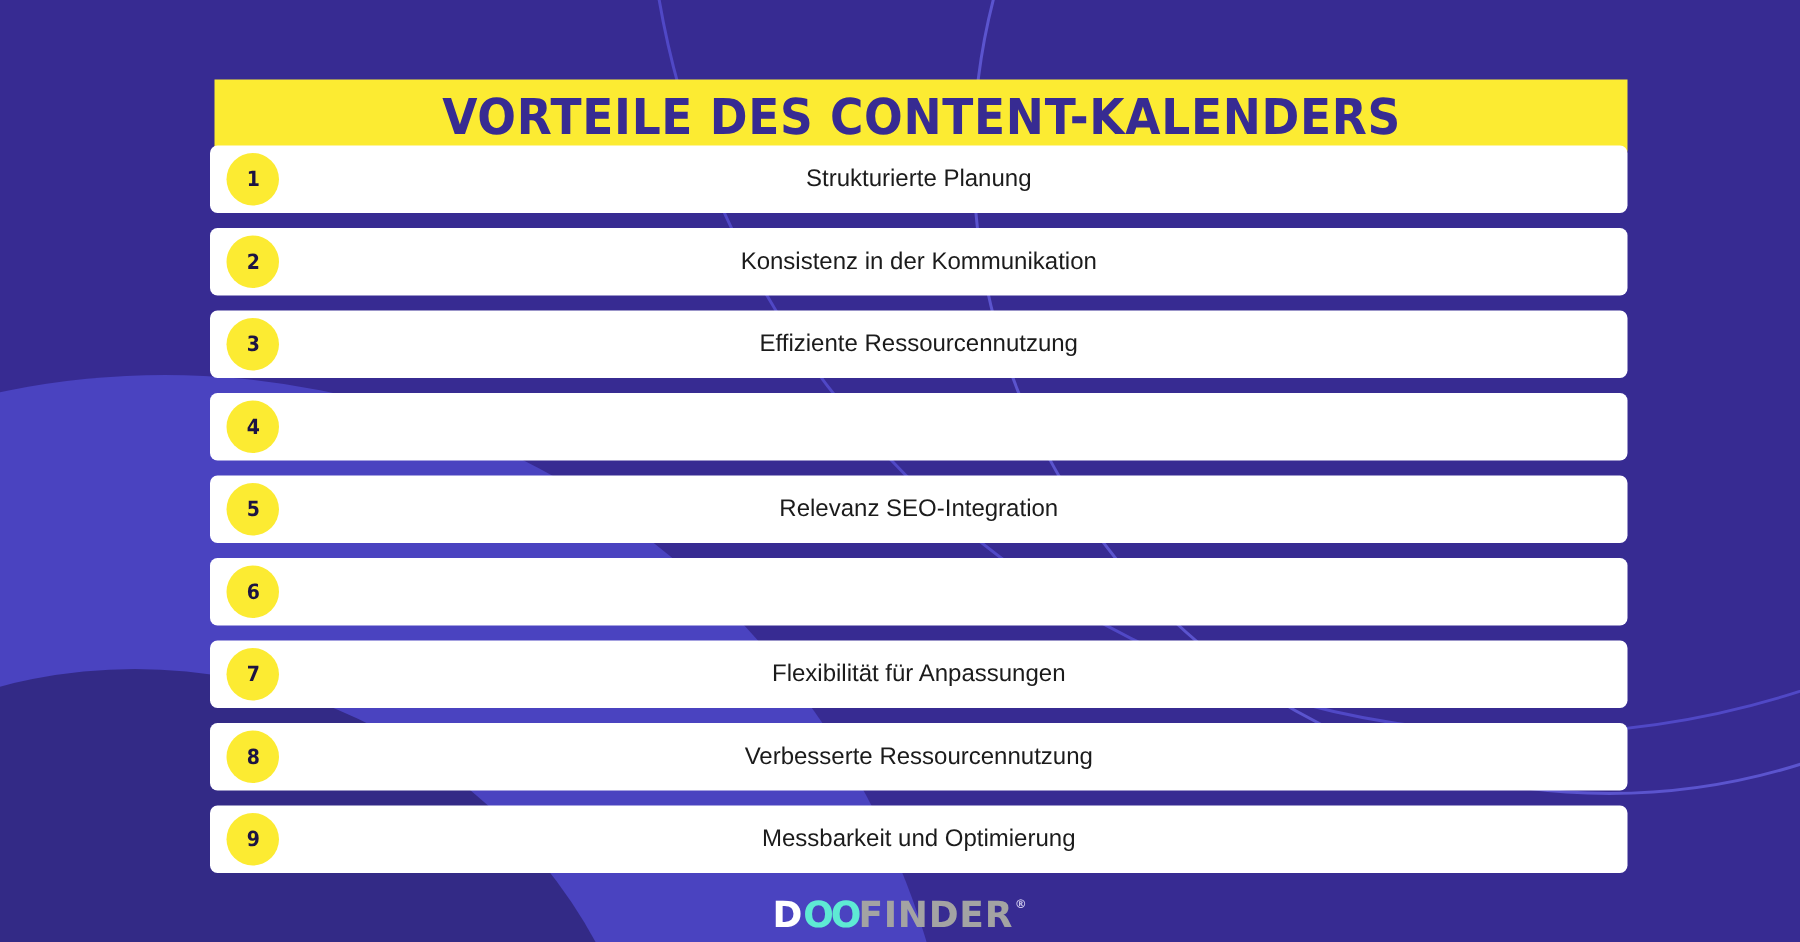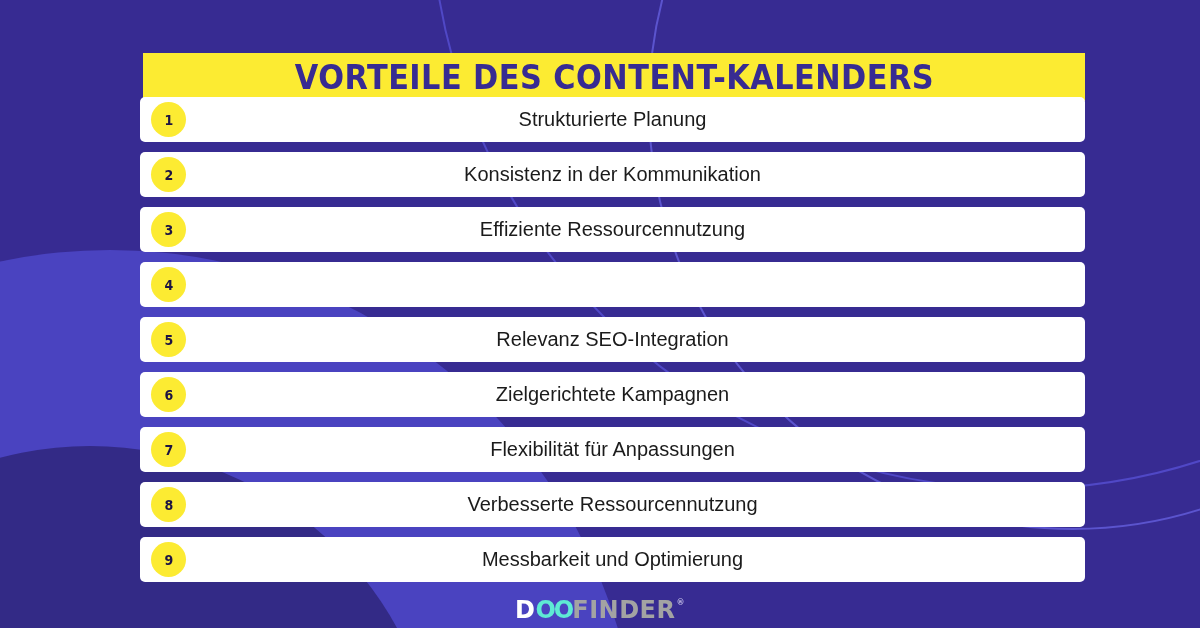--- a/index.html
+++ b/index.html
@@ -141,21 +141,21 @@
     font-size: 14px;
     color: #1C1343;
     transform: scaleX(0.9);
     line-height: 1;
   }
 
   .row-label {
     width: 945px;
     text-align: center;
     font-family: "Liberation Sans", sans-serif;
-    font-size: 20px;
+    font-size: 16px;
     color: #1B1B1B;
     white-space: nowrap;
   }
 
   
   .footer {
     position: absolute;
     left: 0;
     top: 592px;
     width: 1200px;
@@ -235,21 +235,20 @@
         <span class="badge">
           <span class="badge-num">5</span>
         </span>
         <span class="row-label">Relevanz SEO-Integration</span>
       </div>
 
       <div class="row">
         <span class="badge">
           <span class="badge-num">6</span>
         </span>
-        <span class="row-label">Zielgerichtete Kampagnen</span>
       </div>
 
       <div class="row">
         <span class="badge">
           <span class="badge-num">7</span>
         </span>
         <span class="row-label">Flexibilität für Anpassungen</span>
       </div>
 
       <div class="row">

